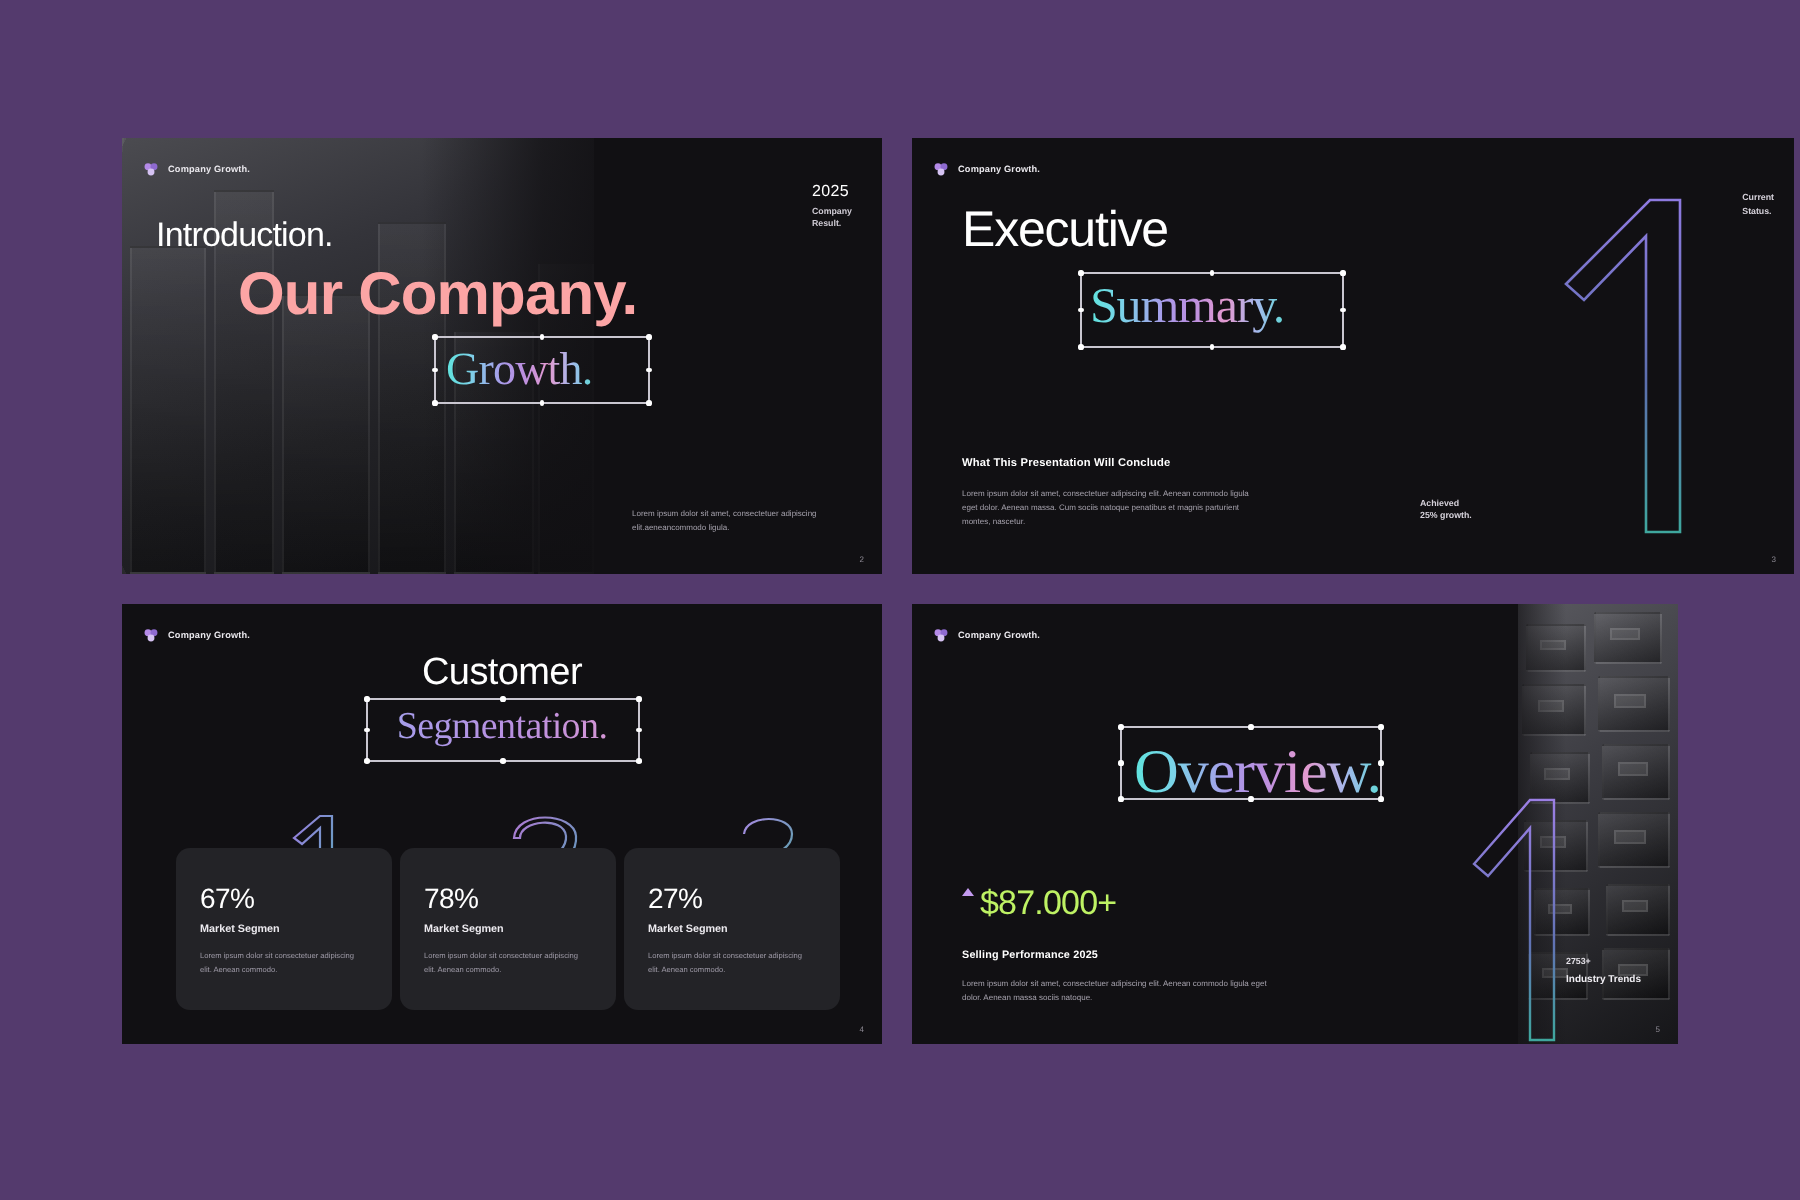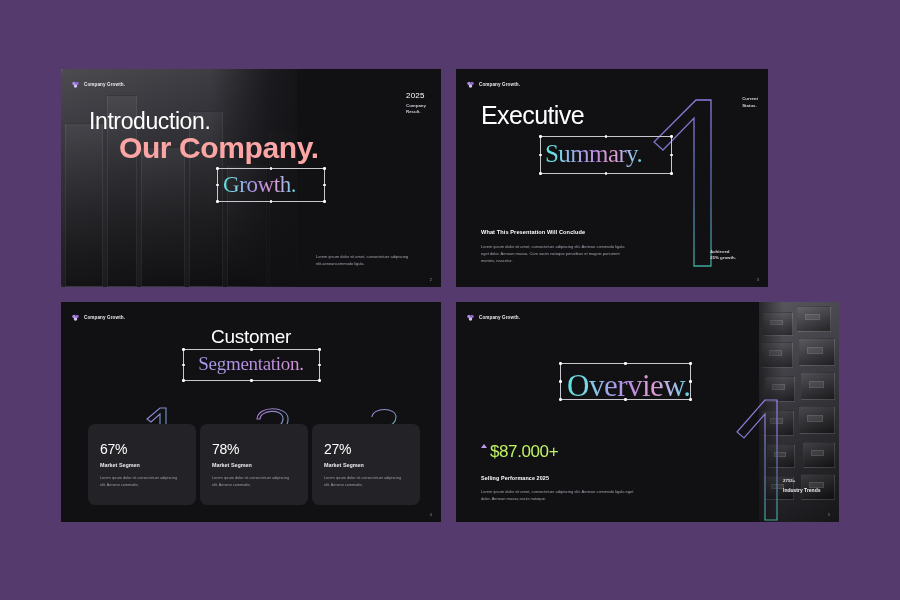--- a/index.html
+++ b/index.html
@@ -14,21 +14,21 @@
     width: 900px; height: 600px;
     background: #543a6d;
   }
 
   .slide {
     position: absolute;
     background: #111013;
     overflow: hidden;
   }
   #slide1 { left: 61px;  top: 69px;  width: 380px; height: 218px; }
-  #slide2 { left: 456px; top: 69px;  width: 312px; height: 218px; }
+  #slide2 { left: 456px; top: 69px;  width: 441px; height: 218px; }
   #slide3 { left: 61px;  top: 302px; width: 380px; height: 220px; }
   #slide4 { left: 456px; top: 302px; width: 383px; height: 220px; }
 
   
   .logo {
     position: absolute; left: 10px; top: 11px;
     display: flex; align-items: center; gap: 4px;
     z-index: 20;
   }
   .logo-mark {
@@ -88,22 +88,22 @@
   }
   #s1-photo .twr {
     position: absolute; background: linear-gradient(180deg, rgba(255,255,255,.05), rgba(0,0,0,.35));
     border: 0.6px solid rgba(255,255,255,.07);
   }
   #s1-fade {
     position: absolute; left: 150px; top: 0; width: 110px; height: 218px;
     background: linear-gradient(90deg, rgba(17,16,19,0) 0%, rgba(17,16,19,.75) 55%, #111013 100%);
   }
   #s1-title {
-    position: absolute; left: 28px; top: 39px;
-    font-size: 23px; font-weight: 400; color: #ffffff;
+    position: absolute; left: 17px; top: 39px;
+    font-size: 17px; font-weight: 400; color: #ffffff;
     letter-spacing: -.4px; line-height: 1.18;
   }
   #s1-sub {
     position: absolute; left: 58px; top: 62px;
     font-size: 30px; font-weight: 700; color: #fca5a5;
     letter-spacing: -.4px;
   }
   #s1-selbox { left: 156px; top: 99px; width: 108px; height: 34px; }
   #s1-accent {
     position: absolute; left: 162px; top: 103px;

